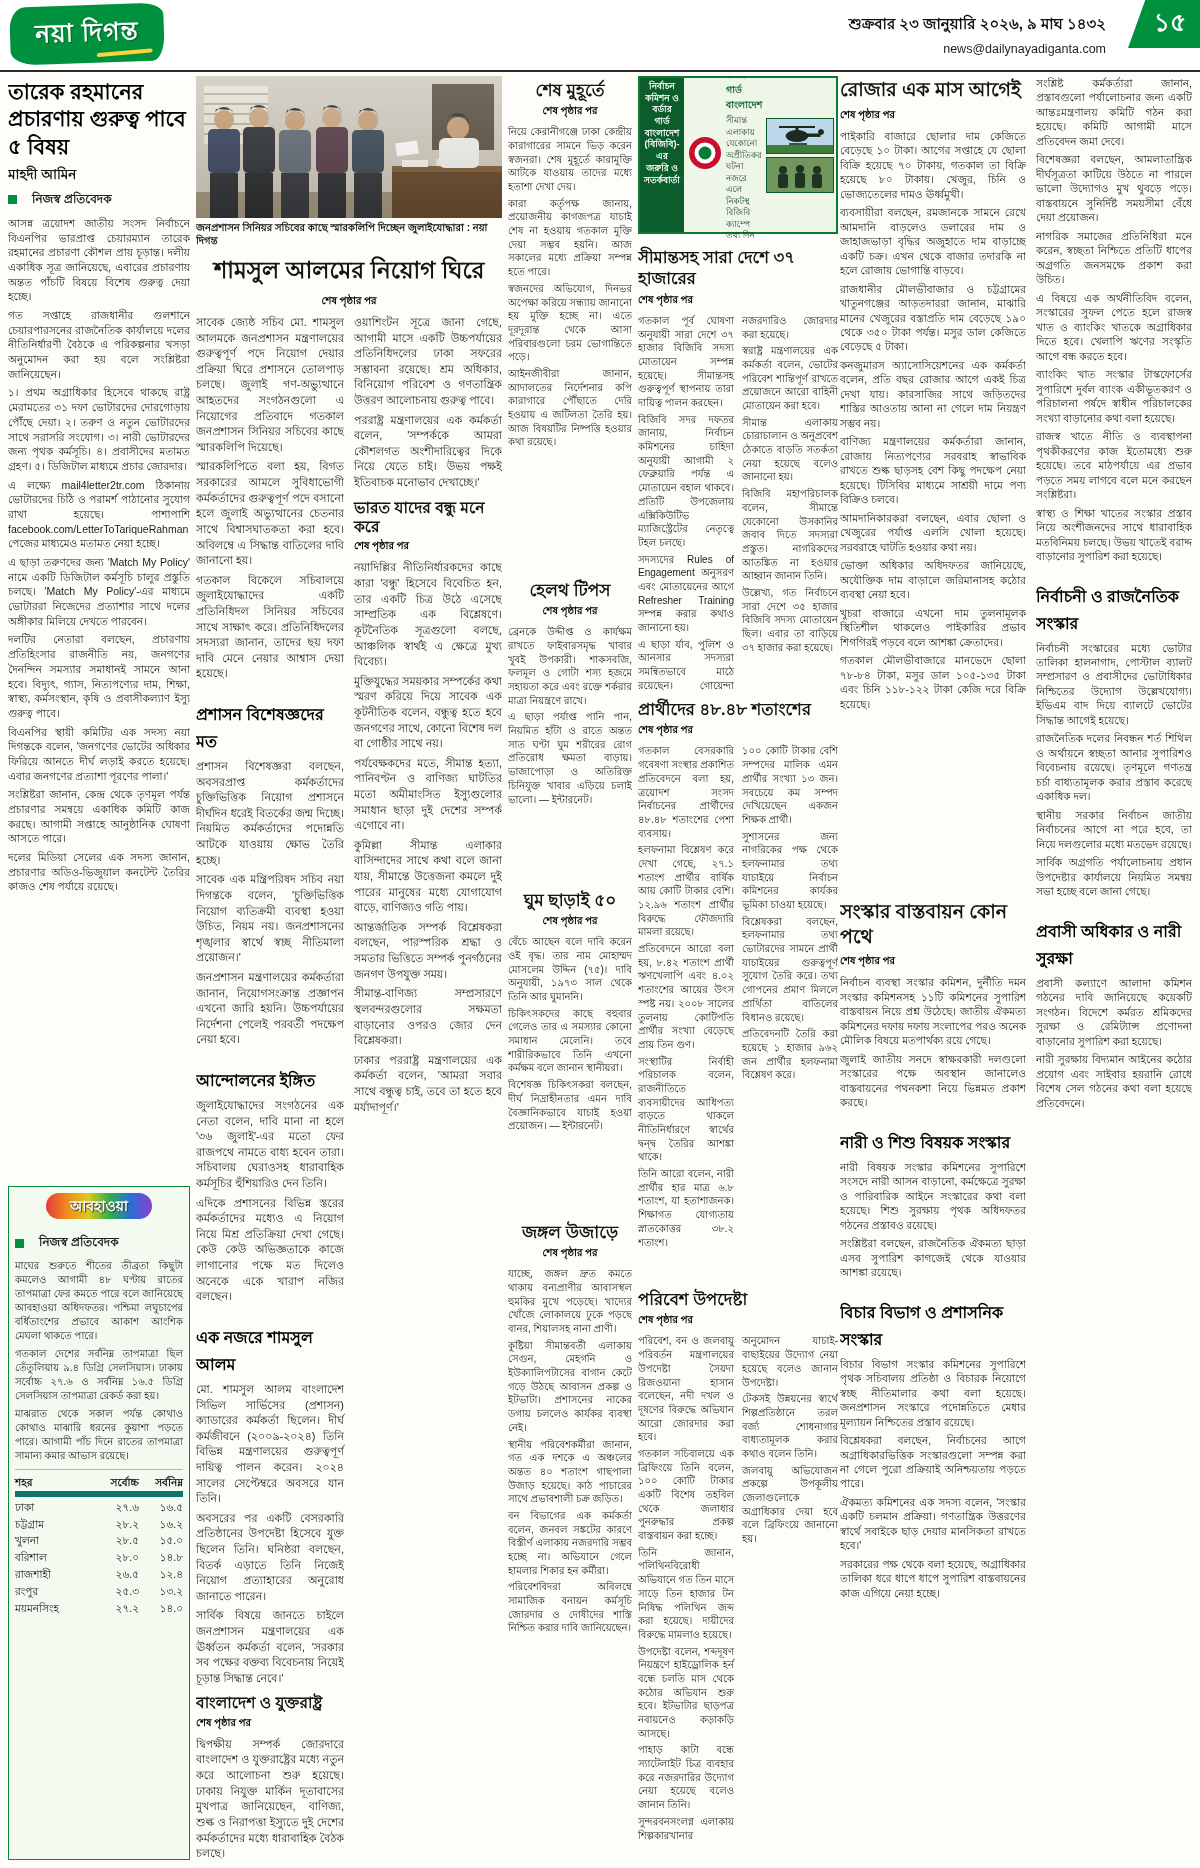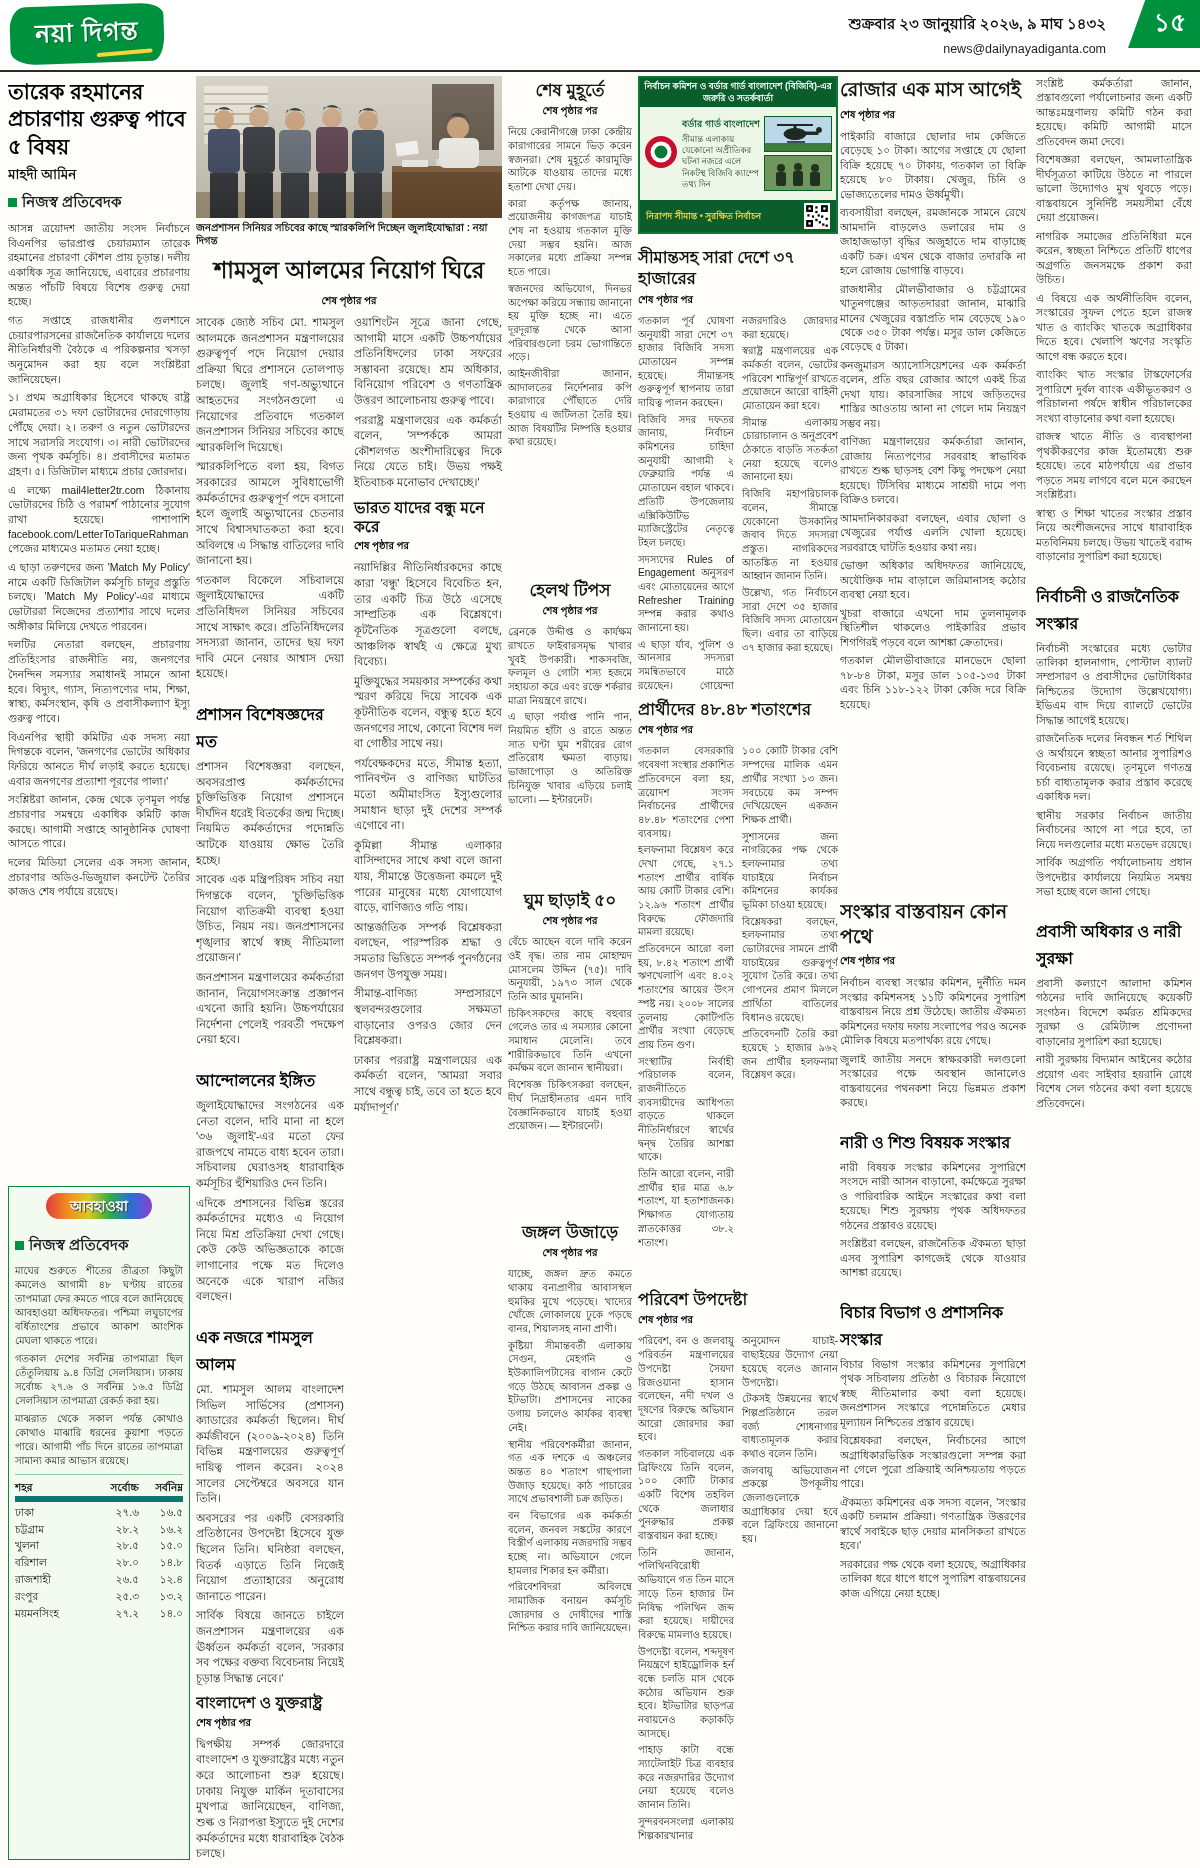--- a/index.html
+++ b/index.html
@@ -20,21 +20,21 @@
   .email{font-size:12.5px;color:#1f1f1f;margin-top:5px}
   .page-badge{position:absolute;right:0;top:0;width:72px;height:48px;background:#00913f;
         clip-path:polygon(24% 0,100% 0,100% 100%,0 100%);display:flex;align-items:center;justify-content:center}
   .page-badge span{color:#fff;font-size:25px;font-weight:bold;margin-left:12px}
 
   
   .para{font-size:10.5px;line-height:1.4;text-align:justify;margin:0 0 4px;color:#1b1b1b}
   .subhead{font-size:16px;font-weight:bold;margin:20px 0 3px;color:#000}
   .h-main{font-size:21px;line-height:1.3;font-weight:bold;color:#000;margin:2px 0 4px}
   .byline{font-size:13.5px;font-weight:bold;margin:4px 0 3px}
-  .reporter{display:flex;align-items:center;gap:5px;font-size:15px;font-weight:bold;color:#222;margin-bottom:6px}
+  .reporter{display:flex;align-items:center;gap:15px;font-size:12px;font-weight:bold;color:#222;margin-bottom:6px}
   .rep-icon{width:9px;height:9px;background:#00913f;flex:0 0 auto}
   .cont-label{font-size:10px;font-weight:bold;margin:0 0 5px;color:#000}
   .cont-label.center{text-align:center}
   .h-xl{font-size:23px;text-align:center;font-weight:bold;margin:3px 0 2px}
   .h-sub{font-size:15.5px;font-weight:bold;margin:7px 0 2px;line-height:1.25}
   .h-col{font-size:17px;font-weight:bold;text-align:center;margin:4px 0 2px;line-height:1.25}
   .h-med{font-size:16.5px;font-weight:bold;line-height:1.3;margin:5px 0 2px}
   .h-big{font-size:19px;font-weight:bold;line-height:1.3;margin:2px 0 4px}
 
   
@@ -64,21 +64,21 @@
   .wx-banner span{color:#fff;font-weight:bold;font-size:14px;text-shadow:1px 1px 1px #333}
   #weatherbox .para{font-size:10px}
   .wtable{margin-top:6px;border-top:1px solid #9bc9a6;padding-top:4px}
   .wrow{display:flex;font-size:10.5px;line-height:1.6}
   .wrow .wcity{flex:1}
   .wrow .wnum{width:44px;text-align:right}
   .whead{font-weight:bold;border-bottom:6px solid #0f766e;margin-bottom:2px}
 
   
   .ad{width:200px;height:158px;border:2px solid #0a7a35;background:#eef6e8;margin-bottom:8px;
-      display:flex;flex-direction:column;box-sizing:border-box}
+      display:flex;flex-direction:row;box-sizing:border-box}
   .ad-head{background:#0b5e2b;color:#fff;font-size:9px;font-weight:bold;text-align:center;padding:3px 4px;line-height:1.3}
   .ad-head span{display:block}
   .ad-body{flex:1;display:flex;gap:4px;padding:4px;align-items:center}
   .ad-crest{flex:0 0 34px}
   .ad-text{flex:1}
   .ad-org{font-size:9.5px;font-weight:bold;color:#0b5e2b;margin-bottom:2px}
   .ad-line{font-size:8.5px;color:#143a1e;line-height:1.35}
   .ad-photos{display:flex;flex-direction:column;gap:3px}
   .ad-photo{width:66px;height:34px;overflow:hidden;border:1px solid #0b5e2b;background:#4d7c3f}
   .ad-foot{background:#0b5e2b;display:flex;align-items:center;justify-content:space-between;padding:3px 6px}

